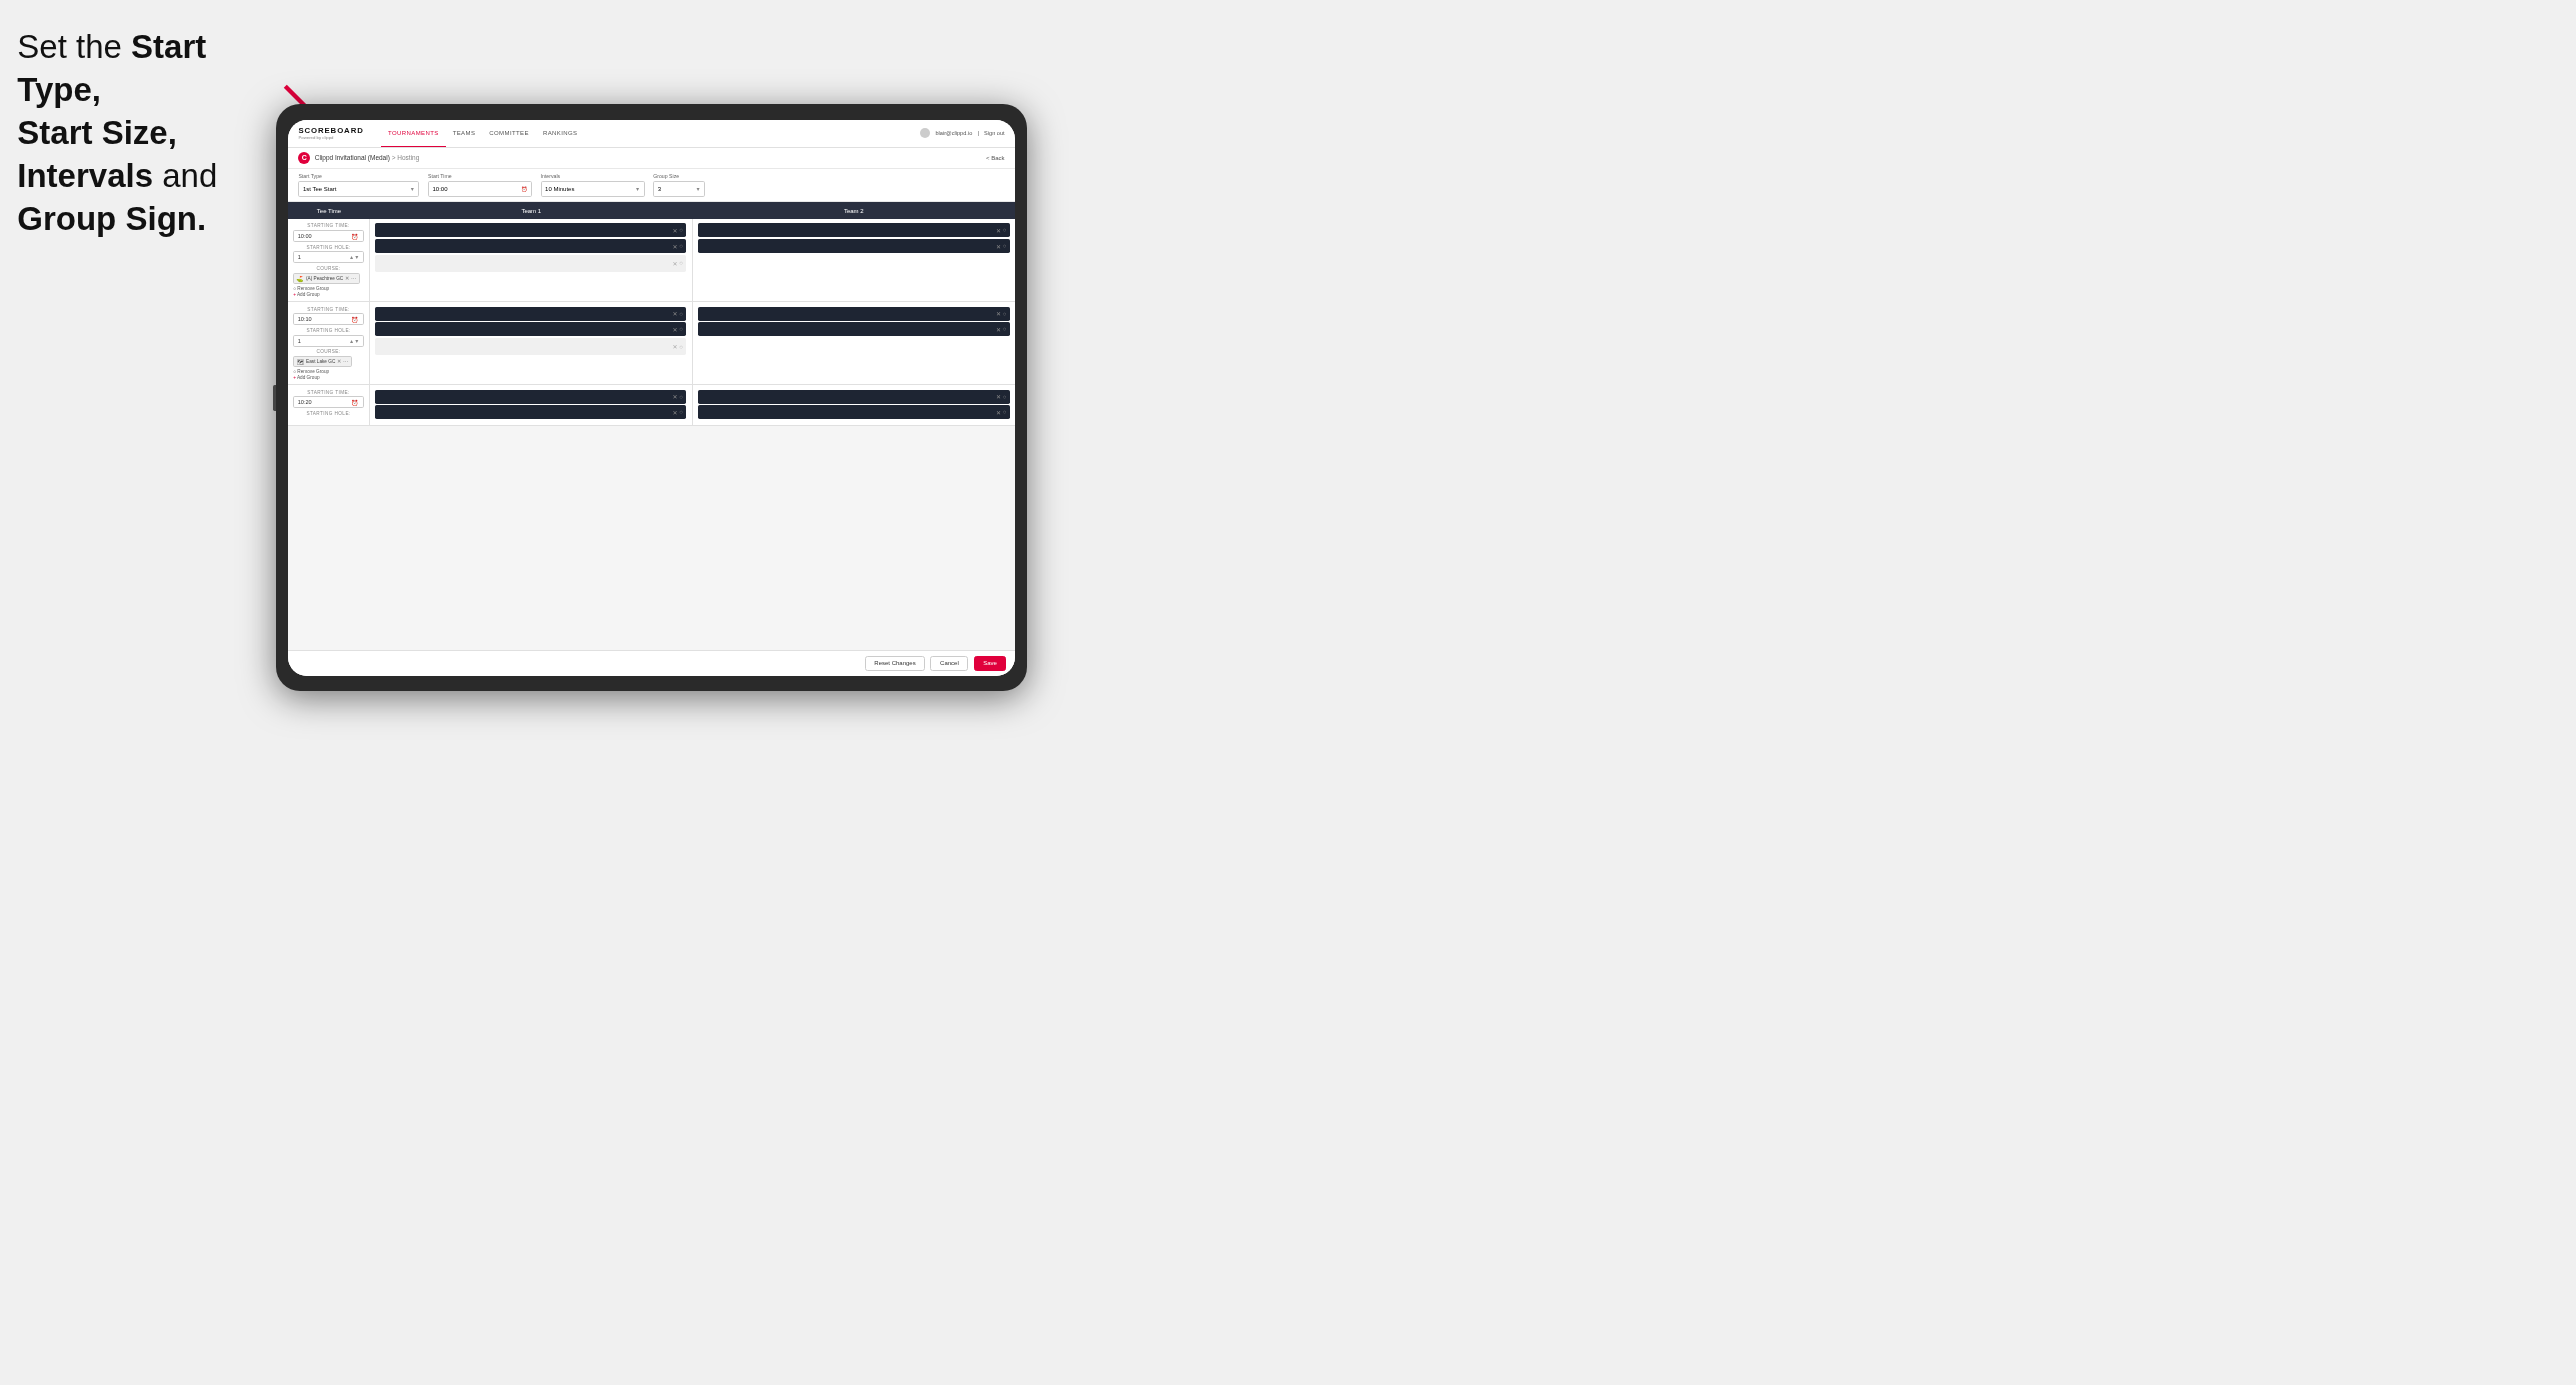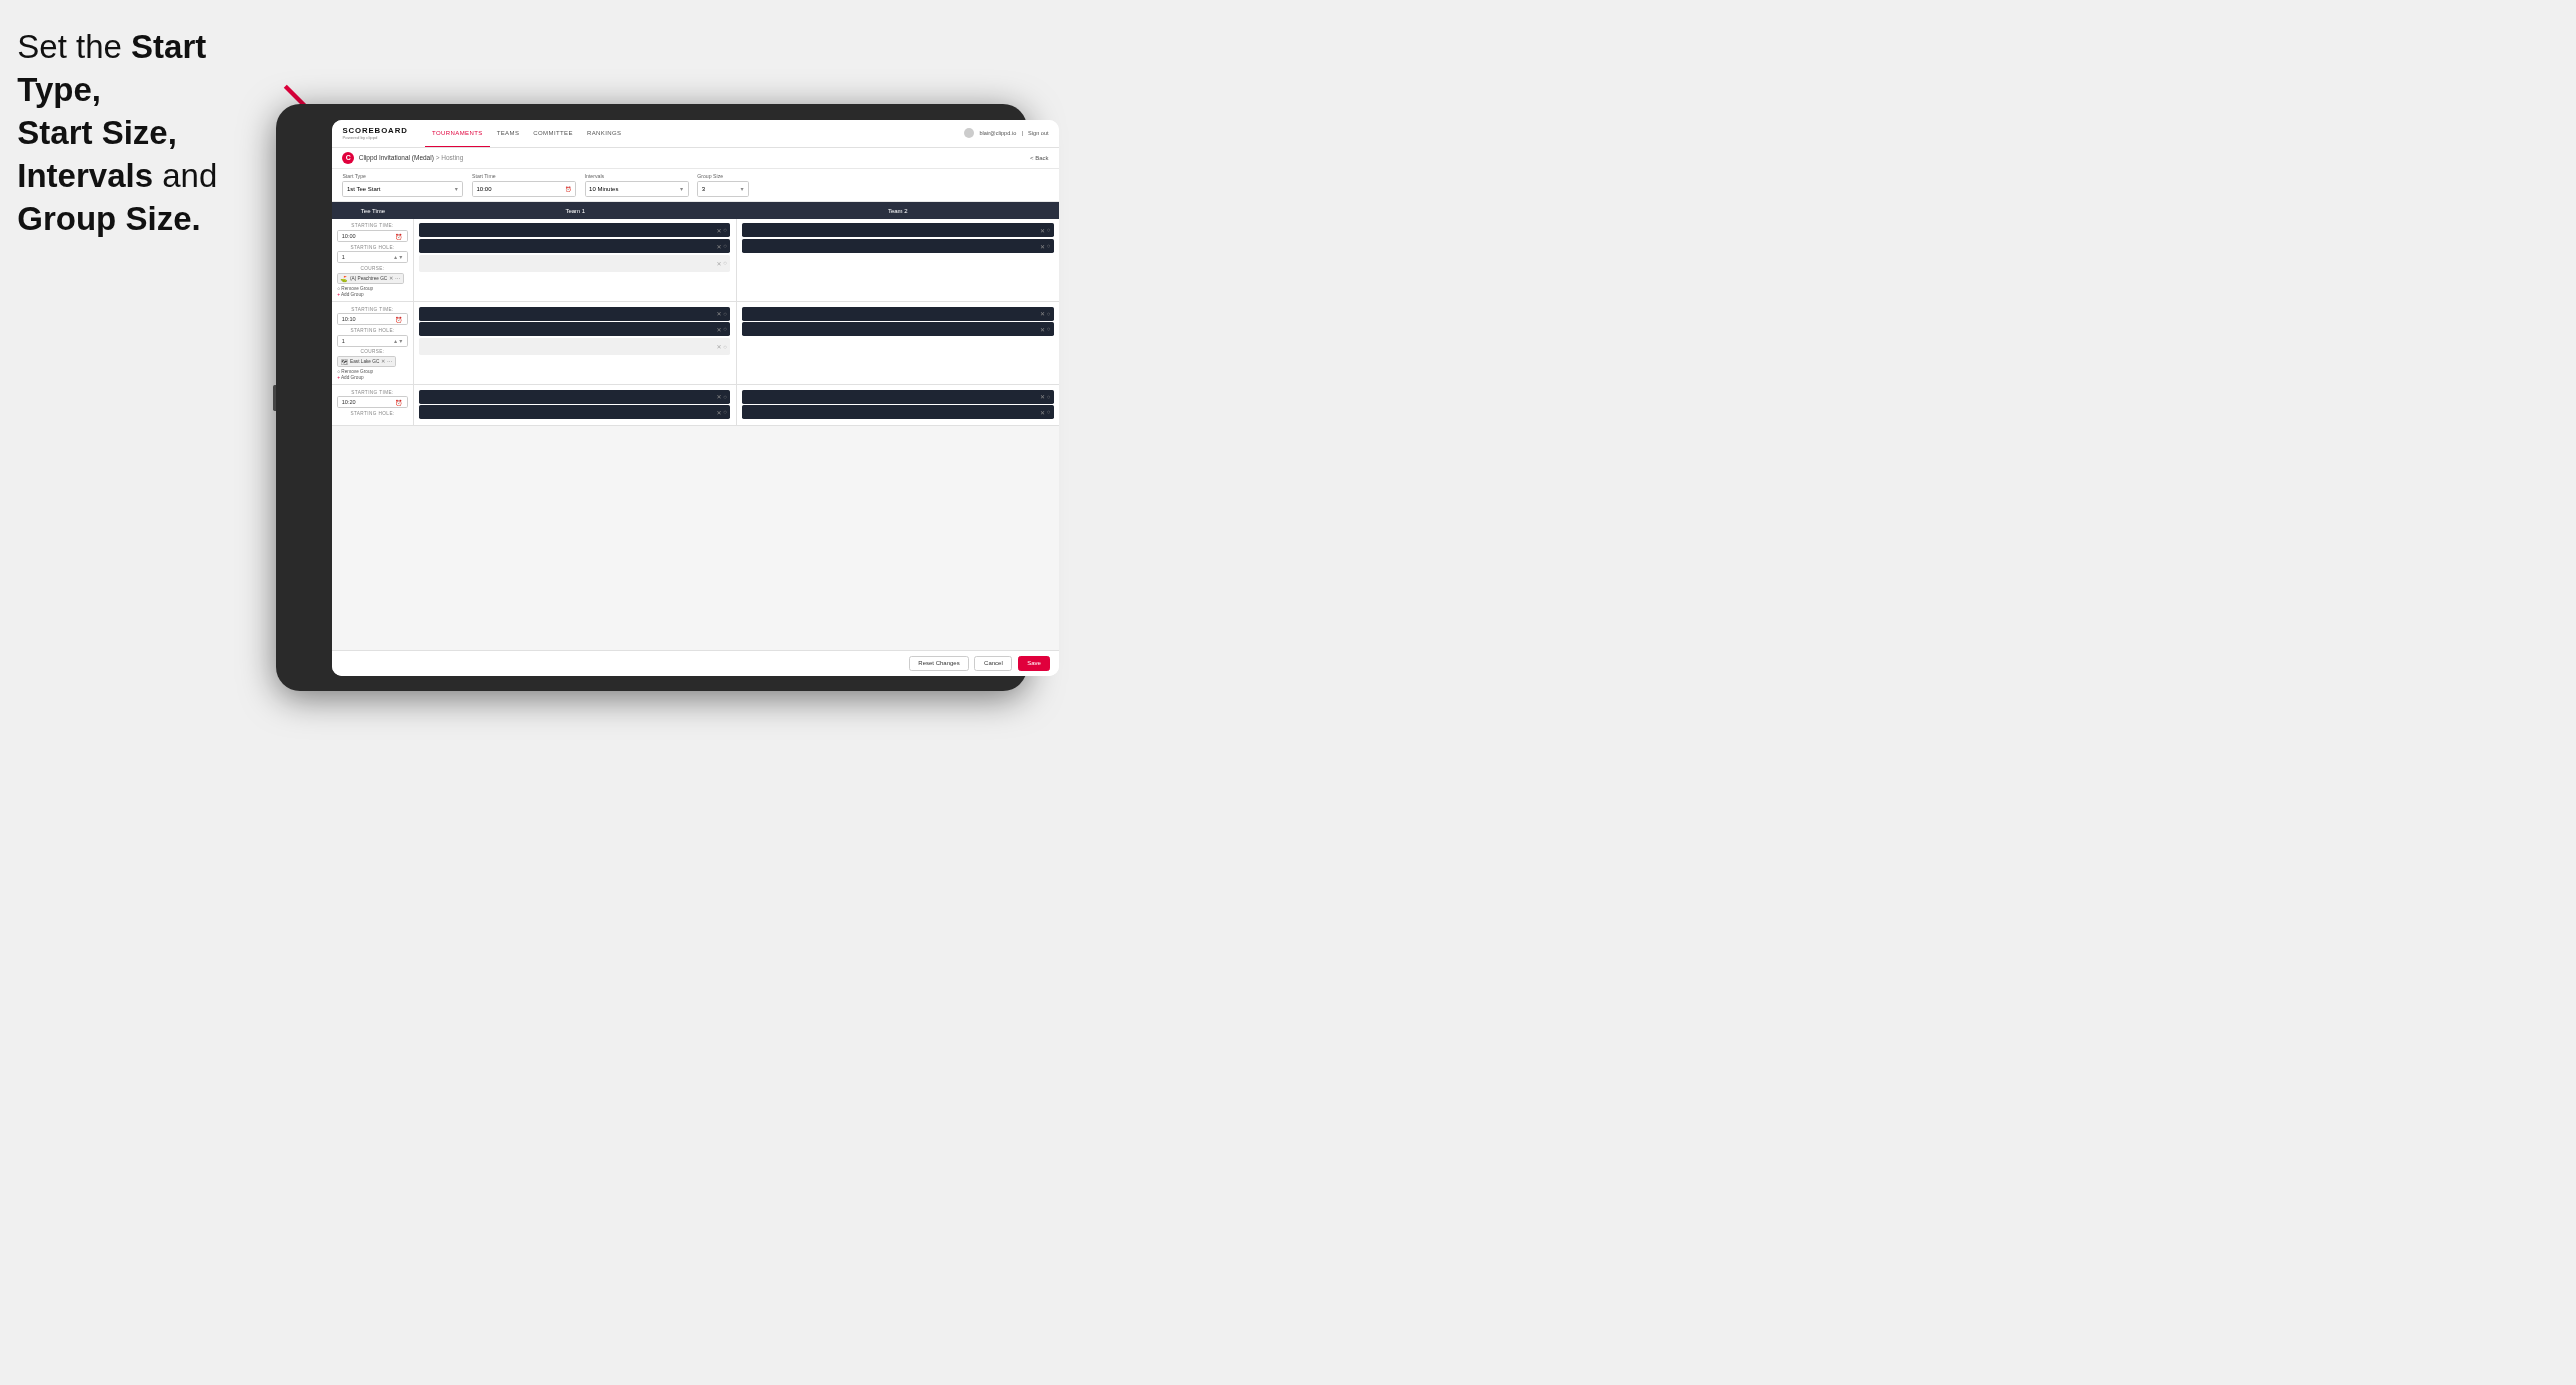--- a/index.html
+++ b/index.html
@@ -46,25 +46,24 @@
       background: #2a2a2a;
       border-radius: 24px;
       padding: 15.5px 12px;
       box-shadow: 0 7px 35px rgba(0,0,0,0.5);
     }
 
     .tablet-screen {
       width: 100%;
       height: 100%;
       background: #fff;
-      border-radius: 10px;
+      border-radius: 19px;
       overflow: hidden;
       display: flex;
       flex-direction: column;
-      margin-left: 44px;
     }
 
     
     .nav-bar {
       display: flex;
       align-items: center;
       background: #fff;
       border-bottom: 0.9px solid #e0e0e0;
       padding: 0 10.4px;
       height: 28px;
@@ -392,21 +391,21 @@
       border-radius: 1.7px 0 0 1.7px;
     }
   </style>
 </head>
 <body>
 
 <div class="instruction-area">
   <span>Set the </span><span class="highlight">Start Type,</span><br>
   <span class="highlight">Start Size,</span><br>
   <span class="highlight">Intervals</span><span> and</span><br>
-  <span class="highlight">Group Size.</span>
+  <span class="highlight">Group Sign.</span>
 </div>
 
 <svg class="arrow-container" viewBox="0 0 350 350" xmlns="http://www.w3.org/2000/svg">
   <defs>
     <marker id="arrowhead" markerWidth="10" markerHeight="7" refX="9" refY="3.5" orient="auto">
       <polygon points="0 0, 10 3.5, 0 7" fill="#e0003c"></polygon>
     </marker>
   </defs>
   <line x1="20" y1="20" x2="290" y2="290" stroke="#e0003c" stroke-width="5" marker-end="url(#arrowhead)"></line>
 </svg>

